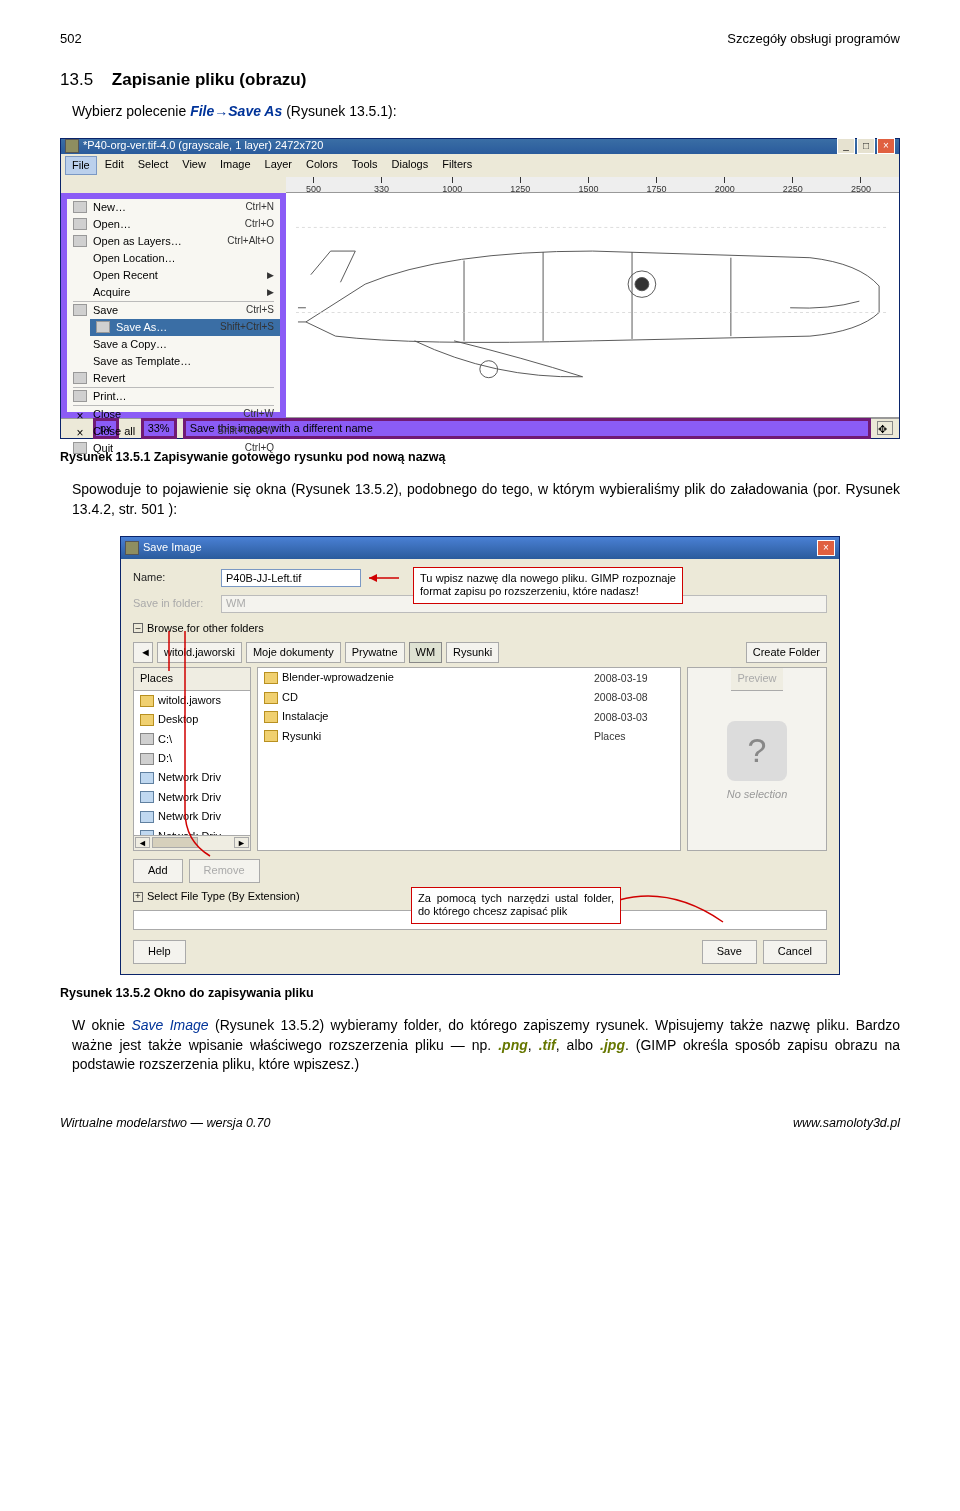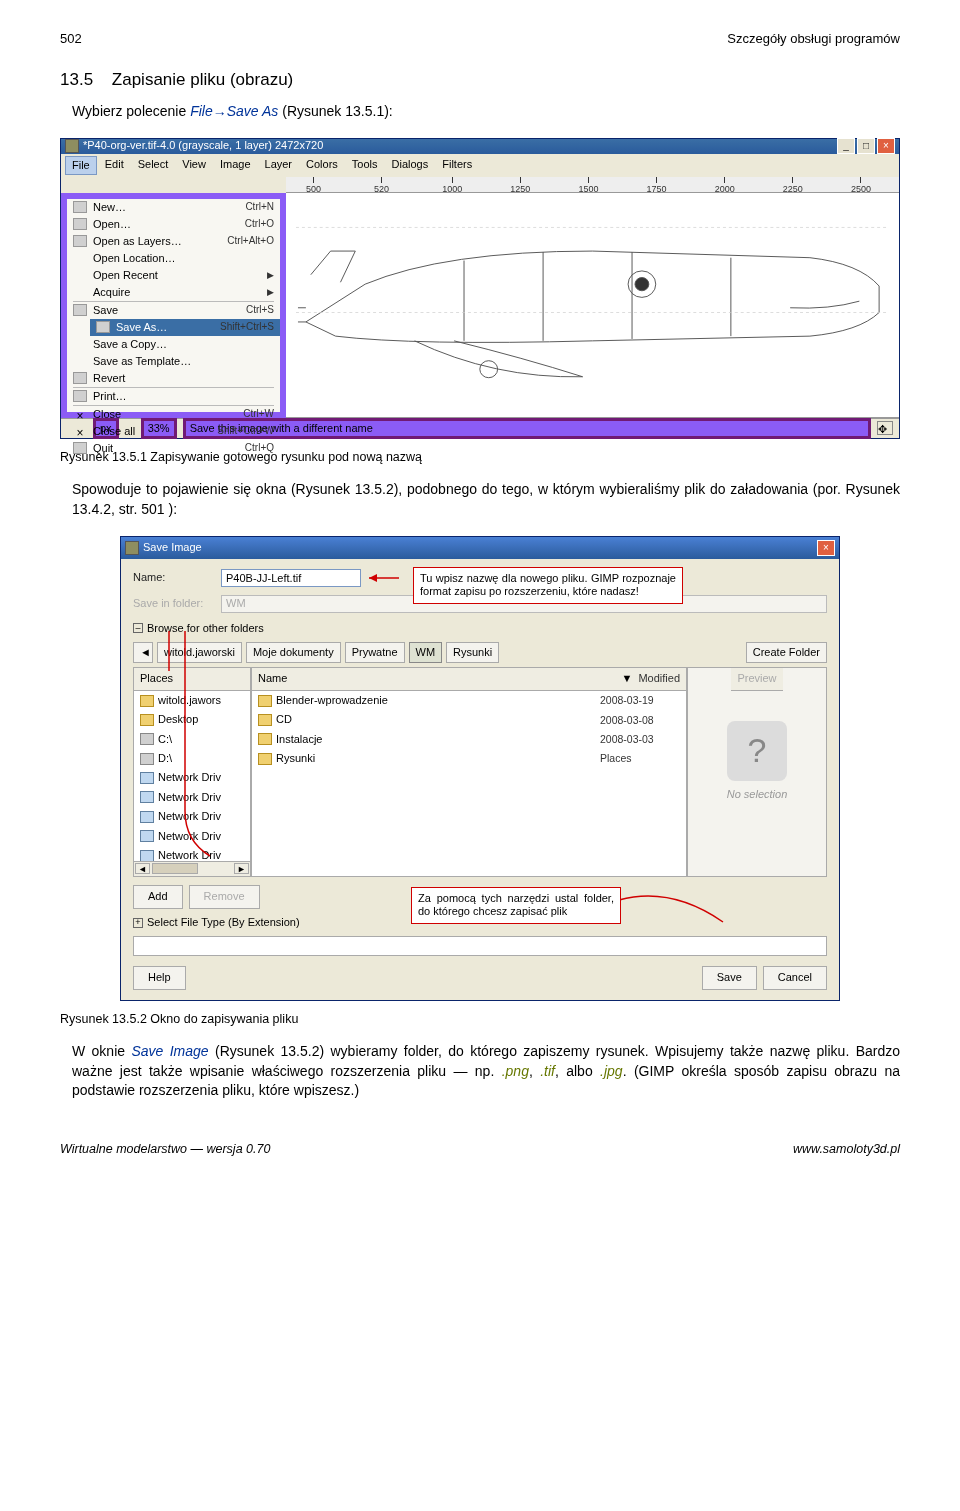--- a/index.html
+++ b/index.html
@@ -91,21 +91,21 @@
   .row .lbl.gray { color:#aaa; }
   .row input[type=text] { border:1px solid #7a98c4; padding:2px 4px; font-size:11px; }
   .dropdown { flex:1; background:#f4f3ee; border:1px solid #bbb; height:18px; display:flex; align-items:center; padding:0 4px; color:#aaa;}
   .expander-row { display:flex; align-items:center; gap:4px; margin:6px 0; }
   .expander-row .box { width:10px; height:10px; border:1px solid #666; display:flex; align-items:center; justify-content:center; font-size:9px;}
   .path-bar { display:flex; align-items:center; gap:4px; margin:6px 0 4px 0; }
   .path-btn { background:#f4f3ee; border:1px solid #aaa; padding:2px 6px; font-size:11px;}
   .path-btn.back { width:20px; text-align:center;}
   .path-btn.active { background:#dee2d2; border:1px solid #888; }
   .create-folder { margin-left:auto; }
-  .browse-pane { display:flex; height:210px; }
+  .browse-pane { display:flex; gap:6px; height:184px; }
   .col { border:1px solid #aaa; background:#fff; display:flex; flex-direction:column; overflow:hidden;}
   .col.places { width:118px; }
   .col.files { flex:1; }
   .col.preview { width:140px; background:#f4f3ee; align-items:center; justify-content:flex-start; }
   .col-head { background:#efede2; border-bottom:1px solid #aaa; padding:3px 6px; display:flex; justify-content:space-between; font-size:11px;}
   .col-head .modcol { color:#333; }
   .col-list { flex:1; overflow:hidden; }
   .list-row { display:flex; align-items:center; padding:2px 6px; gap:4px; font-size:11px;}
   .list-row .icon { width:14px; height:12px; flex-shrink:0;}
   .folder-ic { background:#f0d070; border:1px solid #b89020; }
@@ -129,21 +129,21 @@
 
   .callout {
     position:absolute; background:#fff; border:1.5px solid #d00000;
     padding:4px 6px; font-size:11px; color:#000; line-height:1.25; z-index:5;
     text-align:justify;
   }
   .callout-arrow1 { position:absolute; z-index:4; }
   .line-red { stroke:#d00000; stroke-width:1.5; fill:none;}
 
   .footer { display:flex; justify-content:space-between; font-size:12.5px; font-style:italic; margin-top:40px; color:#000;}
-  .bold { font-weight:400;}
+  .bold { font-weight:700;}
 </style>
 </head>
 <body>
 
 <div class="header">
   <span>502</span>
   <span>Szczegóły obsługi programów</span>
 </div>
 
 <h3 class="section-title">
@@ -176,21 +176,21 @@
       <span>View</span>
       <span>Image</span>
       <span>Layer</span>
       <span>Colors</span>
       <span>Tools</span>
       <span>Dialogs</span>
       <span>Filters</span>
     </div>
   <div class="ruler-h" id="ruler-h">
       <div class="tick" style="left: 20px;">500</div>
-      <div class="tick" style="left: 88.1111px;">520</div>
+      <div class="tick" style="left: 88.1111px;">330</div>
       <div class="tick" style="left: 156.222px;">1000</div>
       <div class="tick" style="left: 224.333px;">1250</div>
       <div class="tick" style="left: 292.444px;">1500</div>
       <div class="tick" style="left: 360.556px;">1750</div>
       <div class="tick" style="left: 428.667px;">2000</div>
       <div class="tick" style="left: 496.778px;">2250</div>
       <div class="tick" style="left: 564.889px;">2500</div>
     </div>
   <div class="gimp-body">
     <div class="file-menu" id="file-menu">
@@ -393,24 +393,20 @@
               <span class="name">Network Driv</span>
             </div>
           </div>
         <div class="scroll-h">
           <div class="arrow">◄</div>
             <div class="bar"></div>
             <div class="arrow" style="margin-left:auto">►</div>
         </div>
       </div>
       <div class="col files">
-        <div class="col-head">
-          <span>Name</span>
-          <span>▼&nbsp;&nbsp;<span class="modcol">Modified</span></span>
-        </div>
         <div class="col-list" id="files-list">
             <div class="list-row">
               <div class="icon folder-ic"></div>
               <span class="name">Blender-wprowadzenie</span>
               <span class="mod">2008-03-19</span>
             </div>
             <div class="list-row">
               <div class="icon folder-ic"></div>
               <span class="name">CD</span>
               <span class="mod">2008-03-08</span>

